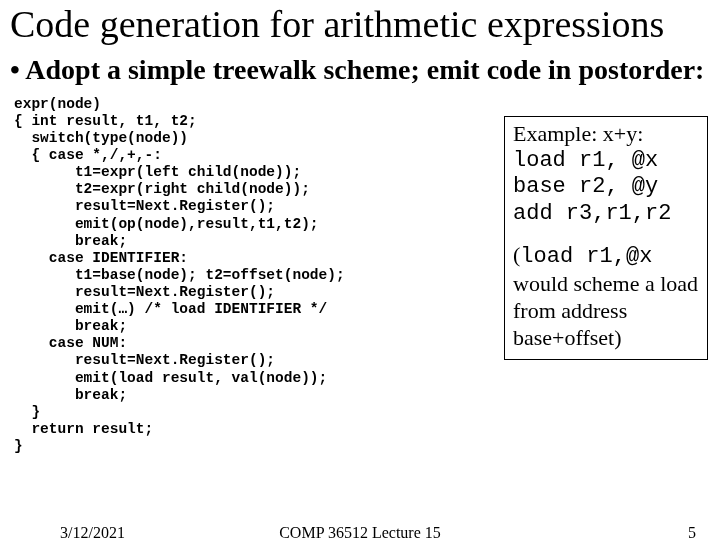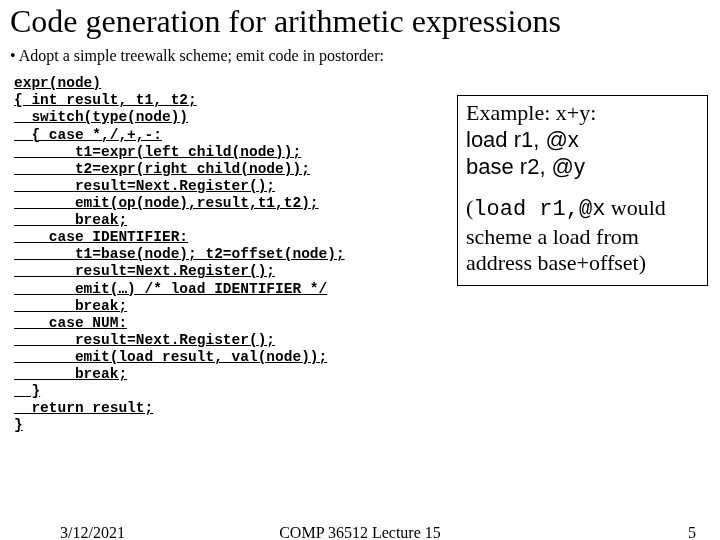--- a/index.html
+++ b/index.html
@@ -6,57 +6,57 @@
   body {
     width: 720px;
     height: 540px;
     background: #fff;
     font-family: "Times New Roman", Times, serif;
     color: #000;
     position: relative;
     overflow: hidden;
   }
   .title {
-    font-size: 32px;
+    font-size: 38px;
     padding: 4px 8px 6px 10px;
     line-height: 1.1;
   }
   .bullet {
-    font-size: 16px;
+    font-size: 28px;
     padding: 2px 10px 10px 28px;
     text-indent: -18px;
+    font-weight: bold;
   }
   .bullet::before {
     content: "• ";
   }
   .content {
     position: relative;
     padding-left: 14px;
   }
   .code {
     font-family: "Courier New", Courier, monospace;
     font-weight: bold;
     font-size: 14.5px;
     line-height: 1.18;
     white-space: pre;
     max-width: 430px;
-    text-decoration: underline;
   }
   .example-box {
     position: absolute;
     right: 12px;
     top: 20px;
-    width: 251px;
+    width: 204px;
     border: 1.5px solid #000;
     padding: 4px 8px 8px 8px;
     font-size: 22px;
     line-height: 1.22;
   }
   .example-codeline {
-    font-family: Liberation Sans, sans-serif;
+    font-family: Liberation Mono, monospace;
   }
   .addendum {
     margin-top: 14px;
   }
   .mono {
     font-family: "Courier New", Courier, monospace;
     margin-top: 22px;
   }
   .footer {
     position: absolute;
@@ -95,20 +95,21 @@
        emit(load result, val(node));
        break;
   }
   return result;
 }</div>
 
   <div class="example-box">
     <div>Example: x+y:</div>
     <div class="example-codeline">load r1, @x</div>
     <div class="example-codeline">base r2, @y</div>
+    <div class="example-codeline">add r3,r1,r2</div>
     <div class="addendum">
       (<span class="mono">load r1,@x</span><span> would scheme a load from address base+offset)</span>
     </div>
   </div>
 </div>
 
 <div class="footer">
   <span class="footer-date">3/12/2021</span>
   <span class="footer-center">COMP 36512 Lecture 15</span>
   <span class="footer-page">5</span>

